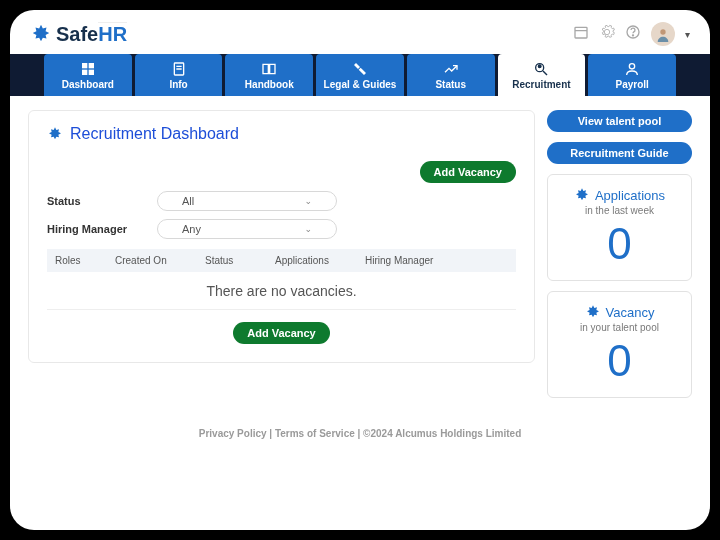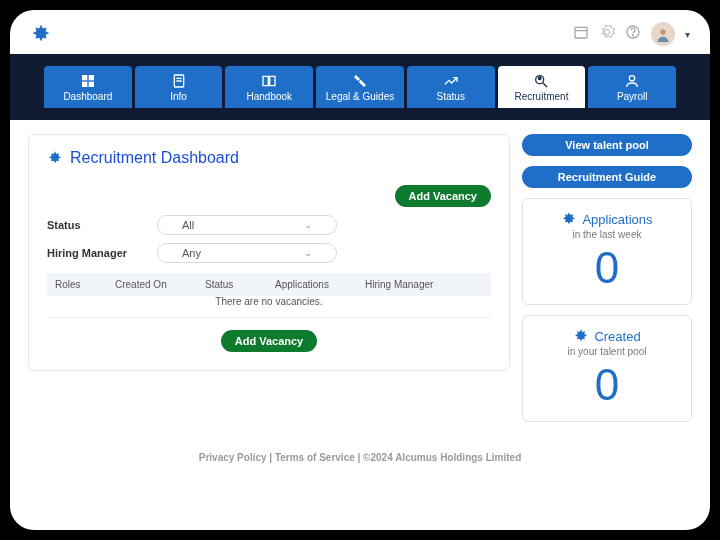--- a/index.html
+++ b/index.html
@@ -6,57 +6,58 @@
 body { background: #000; width: 720px; height: 540px; display: flex; align-items: center; justify-content: center; }
 .device { width: 700px; height: 520px; background: #fff; border-radius: 24px; overflow: hidden; position: relative; }
 .topbar { display: flex; align-items: center; justify-content: space-between; padding: 12px 20px 8px; }
 .logo { display: flex; align-items: center; gap: 4px; }
 .logo-icon { width: 22px; height: 22px; }
 .logo-text { font-size: 20px; font-weight: 700; color: #17304c; }
 .logo-text .hr { color: #1f6fc8; }
 .topicons { display: flex; align-items: center; gap: 10px; color: #a8a8a8; }
 .topicons svg { width: 16px; height: 16px; }
 .avatar { width: 24px; height: 24px; border-radius: 50%; background: #e6d7c9; display: inline-flex; align-items: center; justify-content: center; overflow: hidden; }
-.navbar { background: #0f1b33; display: flex; gap: 3px; padding: 12px 34px; }
+.navbar { background: #0f1b33; display: flex; gap: 3px; padding: 0 34px; font-weight: bold; }
 .tab { flex: 1; background: #1f6fc8; color: #fff; display: flex; flex-direction: column; align-items: center; justify-content: center; padding: 7px 4px 6px; border-radius: 4px 4px 0 0; font-size: 10px; cursor: pointer; gap: 2px; }
 .tab.active { background: #fff; color: #17304c; }
 .tab svg { width: 18px; height: 16px; }
 .content { display: flex; padding: 14px 18px 10px; gap: 12px; align-items: flex-start; }
 .main { flex: 1; background: #fff; border: 1px solid #e8e8e8; border-radius: 6px; padding: 14px 18px 18px; }
 .page-title { display: flex; align-items: center; gap: 7px; color: #1d4ed8; font-size: 16px; font-weight: 500; margin-bottom: 18px; }
 .title-icon { width: 16px; height: 16px; }
 .addrow { display: flex; justify-content: flex-end; margin-bottom: 8px; }
 .btn-green { background: #0e7a2e; color: #fff; border: none; border-radius: 14px; padding: 5px 14px; font-size: 11px; font-weight: 600; cursor: pointer; }
 .filters { display: grid; grid-template-columns: 110px 180px; row-gap: 8px; align-items: center; font-size: 11px; margin-bottom: 10px; }
 .filters label { font-weight: 700; color: #333; }
 .select { border: 1px solid #d8d8d8; border-radius: 10px; padding: 3px 24px; font-size: 11px; background: #fff; position: relative; color: #555; display: flex; justify-content: space-between; align-items: center; cursor: pointer; }
 .select .chev { color: #888; font-size: 9px; }
 .thead { display: grid; grid-template-columns: 60px 90px 70px 90px 110px; background: #f1f4f8; border-radius: 0; padding: 6px 8px; font-size: 10px; color: #555; }
-.emptymsg { text-align: center; font-size: 10px; color: #555; padding: 0 0 10px; }
+.emptymsg { text-align: center; font-size: 14px; color: #555; padding: 11px 0 10px; }
 .hr { border: none; border-top: 1px solid #eee; margin-bottom: 12px; }
 .addrow-center { display: flex; justify-content: center; }
-.side { width: 170px; display: flex; flex-direction: column; gap: 10px; }
+.side { width: 145px; display: flex; flex-direction: column; gap: 10px; }
 .pill { background: #1f6fc8; color: #fff; border-radius: 14px; padding: 5px 10px; font-size: 11px; font-weight: 600; text-align: center; cursor: pointer; }
 .card { border: 1px solid #e2e2e2; border-radius: 6px; padding: 12px 10px 14px; text-align: center; }
 .card-title { display: flex; align-items: center; justify-content: center; gap: 5px; color: #1f6fc8; font-size: 13px; font-weight: 500; }
 .card-sub { font-size: 10px; color: #7a7a7a; margin-top: 2px; }
 .card-num { color: #1f6fc8; font-size: 44px; font-weight: 400; line-height: 1; margin-top: 6px; }
 .footer { text-align: center; font-size: 10px; color: #9a9a9a; padding: 20px 0 0; font-weight: bold; }
 .caret-down { font-size: 10px; color: #555; }
 </style>
 </head>
 <body>
 
 <div class="device">
 
   <div class="topbar">
     <div class="logo">
       <svg class="logo-icon" viewBox="0 0 24 24" fill="#1f6fc8">
           <path d="M12 2l2 4 4-1-1 4 4 2-4 2 1 4-4-1-2 4-2-4-4 1 1-4-4-2 4-2-1-4 4 1z"></path>
         </svg>
+      <span class="logo-text"><span>Safe</span><span class="hr">HR</span></span>
     </div>
     <div class="topicons">
       <span><svg viewBox="0 0 24 24" fill="currentColor">
             <rect x="3" y="5" width="18" height="16" rx="1" fill="none" stroke="currentColor" stroke-width="2"></rect>
             <line x1="3" y1="10" x2="21" y2="10" stroke="currentColor" stroke-width="2"></line>
           </svg></span>
       <span><svg viewBox="0 0 24 24" fill="currentColor">
             <path d="M12 8a4 4 0 100 8 4 4 0 000-8zm9 4l2 1-1 3-2-1a8 8 0 01-2 2l1 2-3 1-1-2a8 8 0 01-2 0l-1 2-3-1 1-2a8 8 0 01-2-2l-2 1-1-3 2-1a8 8 0 010-2l-2-1 1-3 2 1a8 8 0 012-2l-1-2 3-1 1 2a8 8 0 012 0l1-2 3 1-1 2a8 8 0 012 2l2-1 1 3-2 1a8 8 0 010 2z" fill="none" stroke="currentColor" stroke-width="1.2"></path>
           </svg></span>
       <span><svg viewBox="0 0 24 24" fill="none" stroke="currentColor" stroke-width="2">
@@ -176,21 +177,21 @@
           <span>Applications</span>
         </div>
         <div class="card-sub">in the last week</div>
         <div class="card-num">0</div>
       </div>
       <div class="card">
         <div class="card-title">
           <svg class="title-icon" viewBox="0 0 24 24" fill="#1f6fc8">
               <path d="M12 2l2 4 4-1-1 4 4 2-4 2 1 4-4-1-2 4-2-4-4 1 1-4-4-2 4-2-1-4 4 1z"></path>
             </svg>
-          <span>Created</span>
+          <span>Vacancy</span>
         </div>
         <div class="card-sub">in your talent pool</div>
         <div class="card-num">0</div>
       </div>
     </div>
   </div>
 
   <div class="footer">
     <span>Privacy Policy | Terms of Service | ©2024 Alcumus Holdings Limited</span>
   </div>

